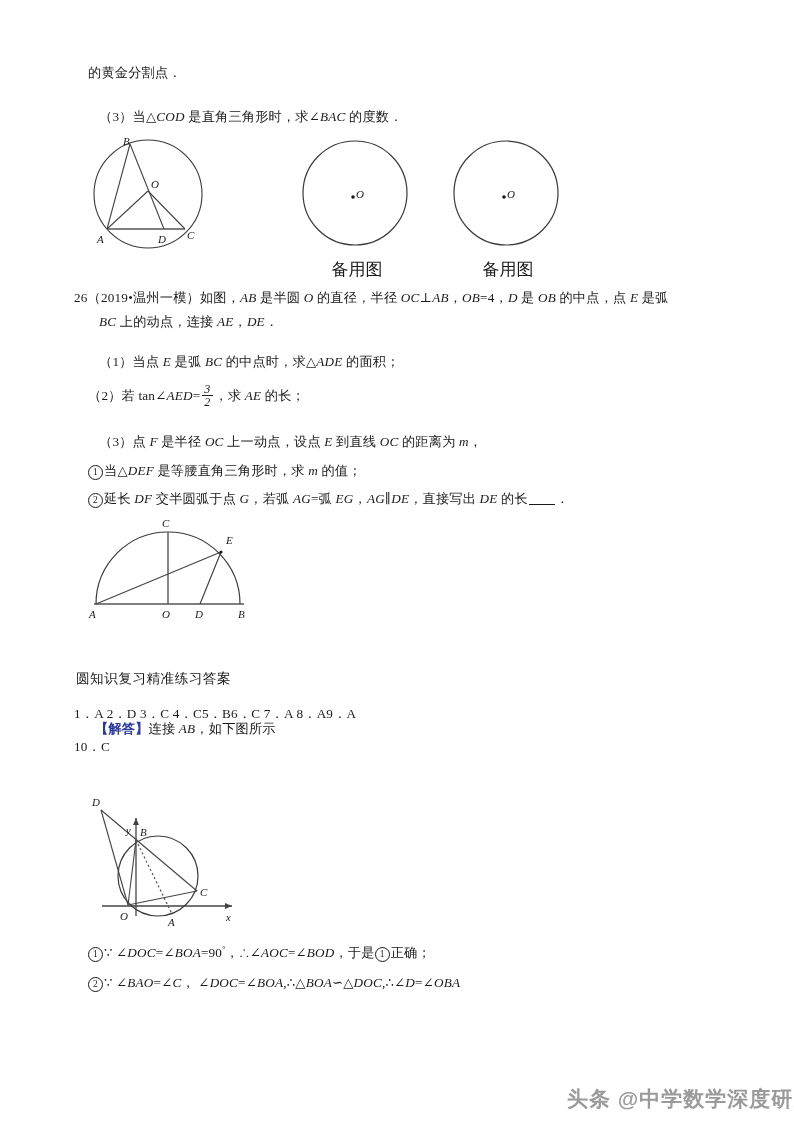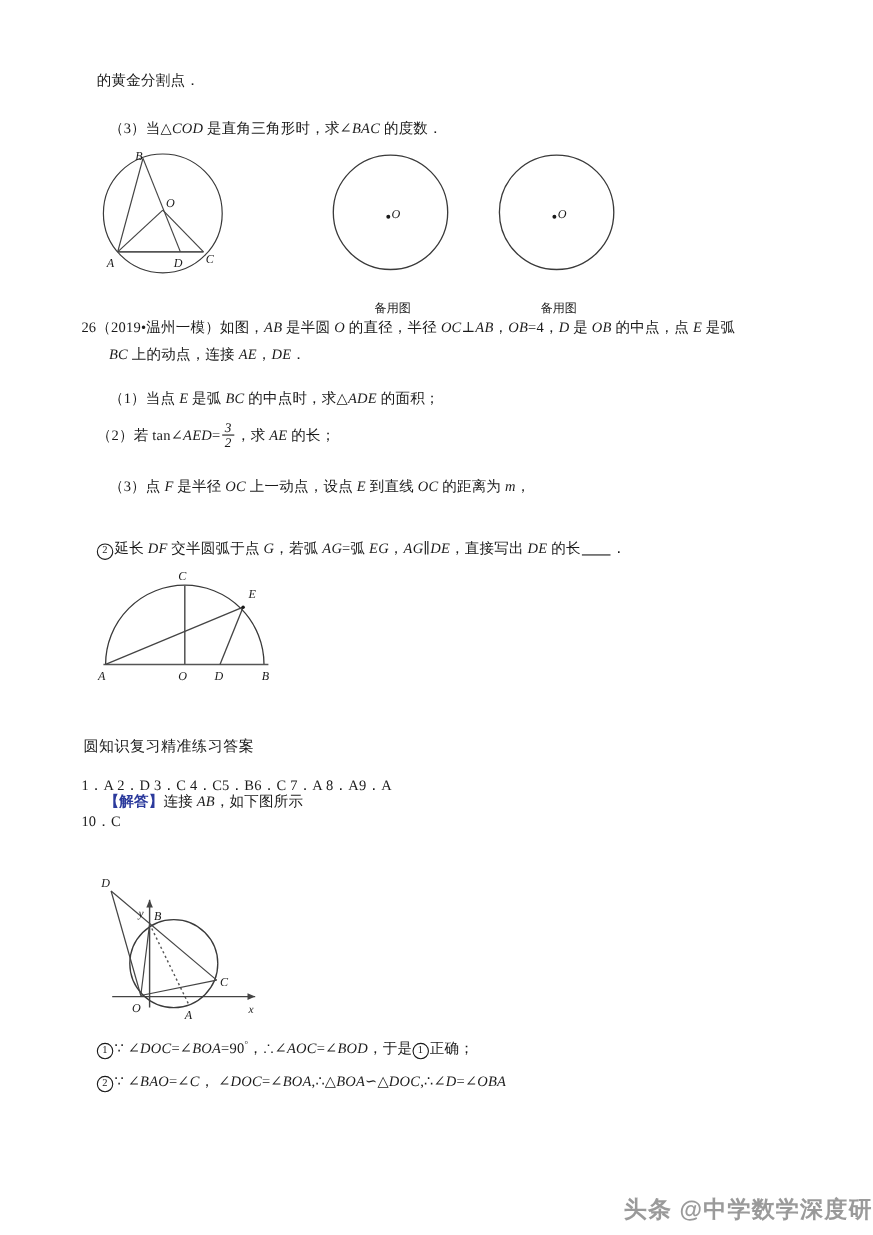--- a/index.html
+++ b/index.html
@@ -69,25 +69,24 @@
     text-align: center;
     font-size: 9.5px;
     font-style: normal;
     margin-right: 1px;
     vertical-align: 0px;
   }
   
   .fig { position: absolute; }
   .figcap {
     position: absolute;
-    font-size: 11px;
+    font-size: 17px;
     font-family: "Liberation Sans", "DejaVu Sans", sans-serif;
     white-space: nowrap;
     text-align: center;
-    margin-top: 15px;
   }
   
   .footer {
     position: absolute;
     width: 794px;
     text-align: center;
     font-size: 12.5px;
     white-space: nowrap;
   }
   .watermark {
@@ -172,20 +171,23 @@
   </div>
 
   <div class="txt" style="left:88px; top:383px;">
     <span>（2）若 tan∠</span><span class="it">AED</span><span>=</span><span class="frac"><span class="num">3</span><span class="den">2</span></span><span>，求 </span><span class="it">AE</span><span> 的长；</span>
   </div>
 
   <div class="txt" style="left:99px; top:432px;">
     <span>（3）点 </span><span class="it">F</span><span> 是半径 </span><span class="it">OC</span><span> 上一动点，设点 </span><span class="it">E</span><span> 到直线 </span><span class="it">OC</span><span> 的距离为 </span><span class="it">m</span><span>，</span>
   </div>
 
+  <div class="txt" style="left:88px; top:461px;">
+    <span class="circledno">1</span><span>当△</span><span class="it">DEF</span><span> 是等腰直角三角形时，求 </span><span class="it">m</span><span> 的值；</span>
+  </div>
 
   <div class="txt" style="left:88px; top:489px;">
     <span class="circledno">2</span><span>延长 </span><span class="it">DF</span><span> 交半圆弧于点 </span><span class="it">G</span><span>，若弧 </span><span class="it">AG</span><span>=弧 </span><span class="it">EG</span><span>，</span><span class="it">AG</span><span>∥</span><span class="it">DE</span><span>，直接写出 </span><span class="it">DE</span><span> 的长</span><span class="ul-blank"></span><span>．</span>
   </div>
 
   <div class="fig" style="left:86px; top:512px;">
     <svg width="190" height="110" viewBox="0 0 190 110">
 
       <path d="M 10 92 A 72 72 0 0 1 154 92" fill="none" stroke="#3a3a3a" stroke-width="1.2"></path>
 

